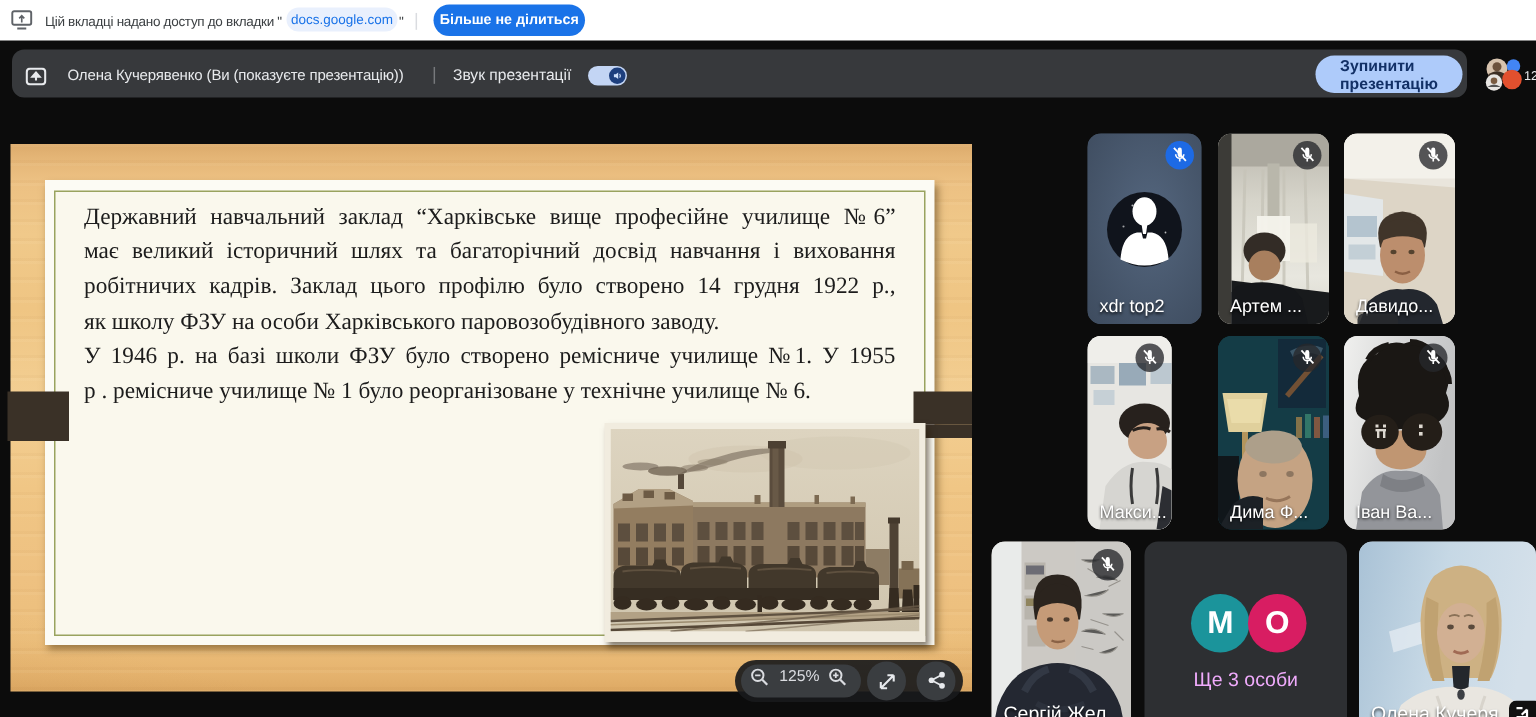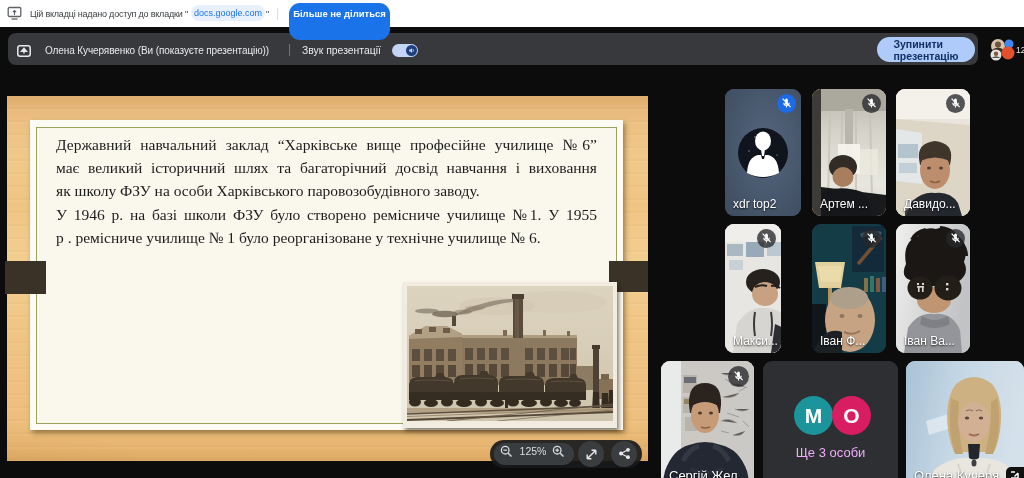--- a/index.html
+++ b/index.html
@@ -3,21 +3,21 @@
 <meta charset="utf-8">
 <style>
   html,body{margin:0;padding:0;}
   body{width:1024px;height:478px;position:relative;background:#0a0a0a;
        font-family:"Liberation Sans",sans-serif;overflow:hidden;}
   .abs{position:absolute;}
   
   #topbar{left:0;top:0;width:1024px;height:27px;background:#ffffff;}
   #chip{left:191px;top:5px;height:16px;padding:0 3px;background:#e9f0fd;border-radius:8px;
         font-size:9px;color:#1a73e8;line-height:16px;font-weight:500;}
-  #stopshare{left:289px;top:3px;width:101px;height:37px;background:#1a73e8;border-radius:11px;
+  #stopshare{left:289px;top:3px;width:101px;height:21px;background:#1a73e8;border-radius:11px;
         color:#fff;font-size:9.5px;font-weight:bold;text-align:center;line-height:21px;}
   
   #blackgap{left:0;top:27px;width:1024px;height:451px;background:#0c0c0c;}
   #graybar{left:8px;top:33px;width:970px;height:32px;background:#37393c;border-radius:8px;}
   #gb-name{left:45px;top:45px;font-size:10px;letter-spacing:-0.1px;color:#e8eaed;font-weight:500;}
   #gb-sep{left:288px;top:42px;font-size:12px;color:#77797c;}
   #gb-sound{left:302px;top:45px;font-size:10.4px;color:#e8eaed;font-weight:500;}
   #toggle{left:392px;top:44px;width:26px;height:13px;background:#c3d5f4;border-radius:7px;}
   #toggle .knob{position:absolute;right:1px;top:1px;width:11px;height:11px;border-radius:50%;
         background:#1d3f7e;}
@@ -123,20 +123,21 @@
     <text x="30" y="17" font-size="8.5" fill="#e8eaed" font-family="Liberation Sans">12</text>
   </svg>
 
   <div class="abs" id="wood"></div>
   <div class="abs" id="panel">
     <div class="inner"></div>
   </div>
   <div class="abs" id="slidetext">
     <div class="ln">Державний навчальний заклад “Харківське вище професійне училище №6”</div>
     <div class="ln">має великий історичний шлях та багаторічний досвід навчання і виховання</div>
+    <div class="ln">робітничих кадрів. Заклад цього профілю було створено 14 грудня 1922 р.,</div>
     <div class="ln nj">як школу ФЗУ на особи Харківського паровозобудівного заводу.</div>
     <div class="ln">У 1946 р. на базі школи ФЗУ було створено ремісниче училище №1. У 1955</div>
     <div class="ln nj">р . ремісниче училище № 1 було реорганізоване у технічне училище № 6.</div>
   </div>
   <div class="abs" id="ribL"></div>
   <div class="abs" id="ribR"></div>
   <div class="abs" id="ribR2"></div>
   <div class="abs" id="photo">
     <svg style="position:absolute;left:4px;top:4px" width="206" height="135" viewBox="0 0 206 135" preserveAspectRatio="none">
       <defs>
@@ -421,21 +422,21 @@
       <path d="M32 108 Q40 112 48 107" stroke="#96755a" stroke-width="2" fill="none"></path>
       <path d="M0 129 L10 112 Q20 104 30 108 L30 129 Z" fill="#1c2126"></path>
     </svg>
     <div class="mute">
       <svg width="13" height="13" viewBox="0 0 13 13">
       <path d="M5.1 3 Q5.1 1.4 6.5 1.4 Q7.9 1.4 7.9 3 L7.9 6.2 Q7.9 7.8 6.5 7.8 Q5.1 7.8 5.1 6.2 Z" fill="#fff"></path>
         <path d="M3.8 5.8 a2.7 2.7 0 0 0 5.4 0 M6.5 8.6 L6.5 10.6" stroke="#fff" stroke-width="1.1" fill="none"></path>
         <line x1="2.6" y1="1.6" x2="10.6" y2="10.2" stroke="#fff" stroke-width="1.2"></line>
     </svg>
     </div>
-    <div class="nm">Іван Ф...</div>
+    <div class="nm">Дима Ф...</div>
   </div>
   <div class="tile" id="t-ivan">
     <svg width="74" height="129" viewBox="0 0 74 129">
       <defs>
         <linearGradient id="ibg" x1="0" y1="0" x2="1" y2="0.3">
         <stop offset="0" stop-color="#f0f0ee"></stop>
           <stop offset="0.6" stop-color="#d2d3d4"></stop>
         <stop offset="1" stop-color="#c2c3c4"></stop>
         </linearGradient>
       </defs>

